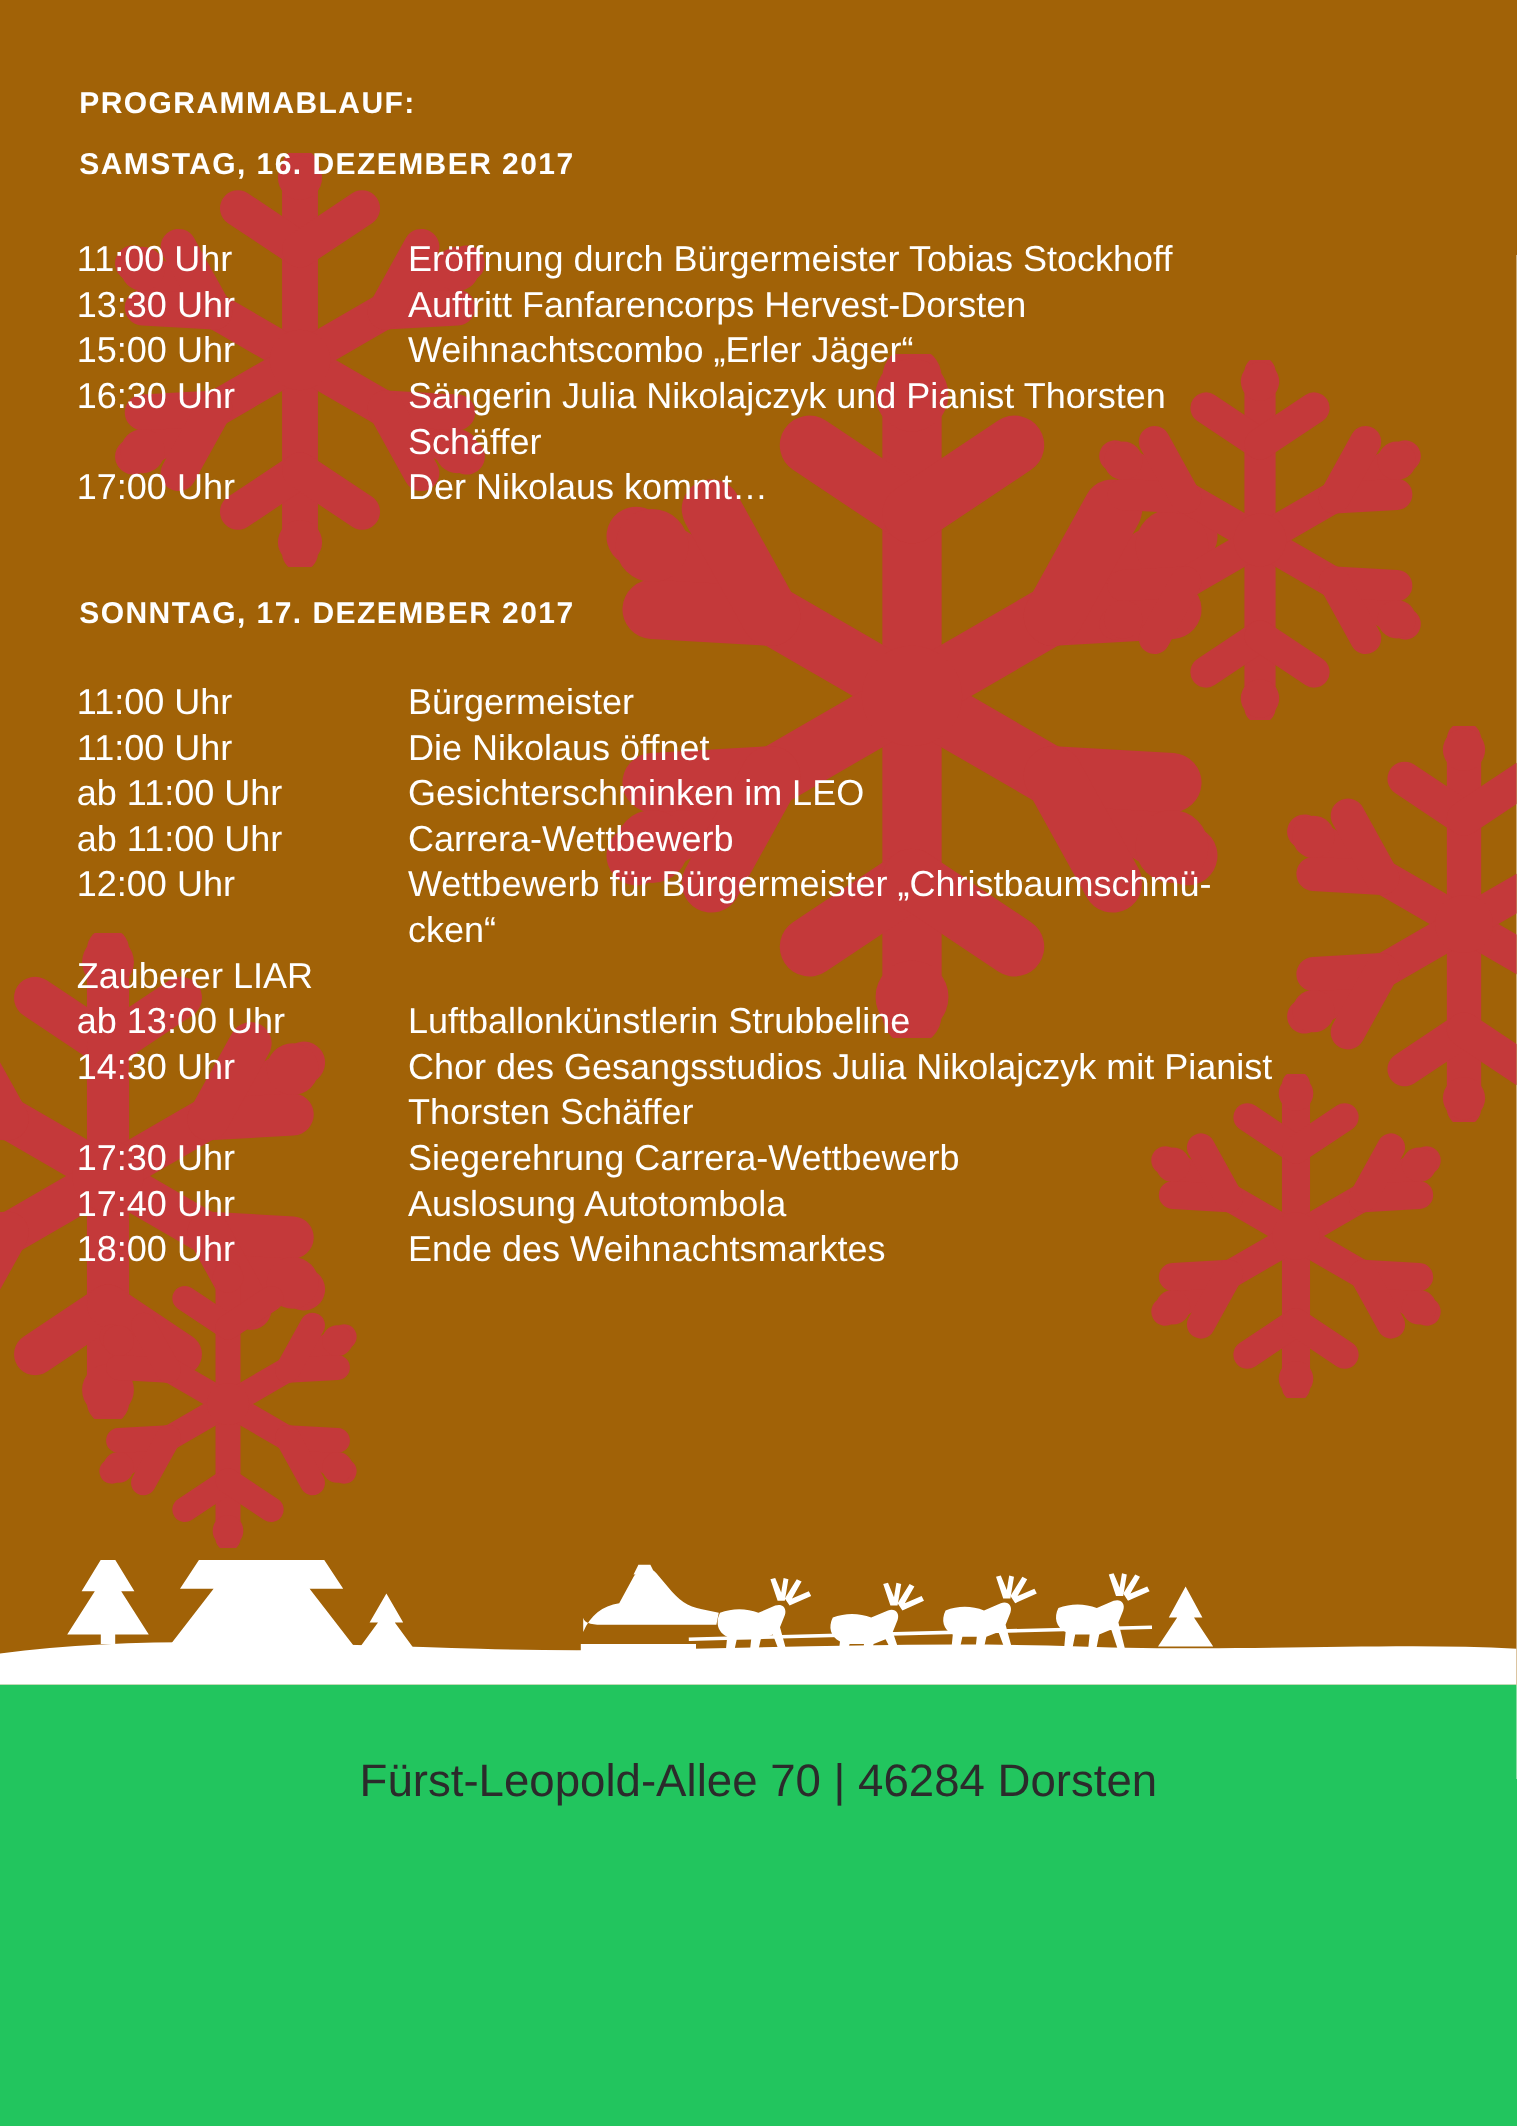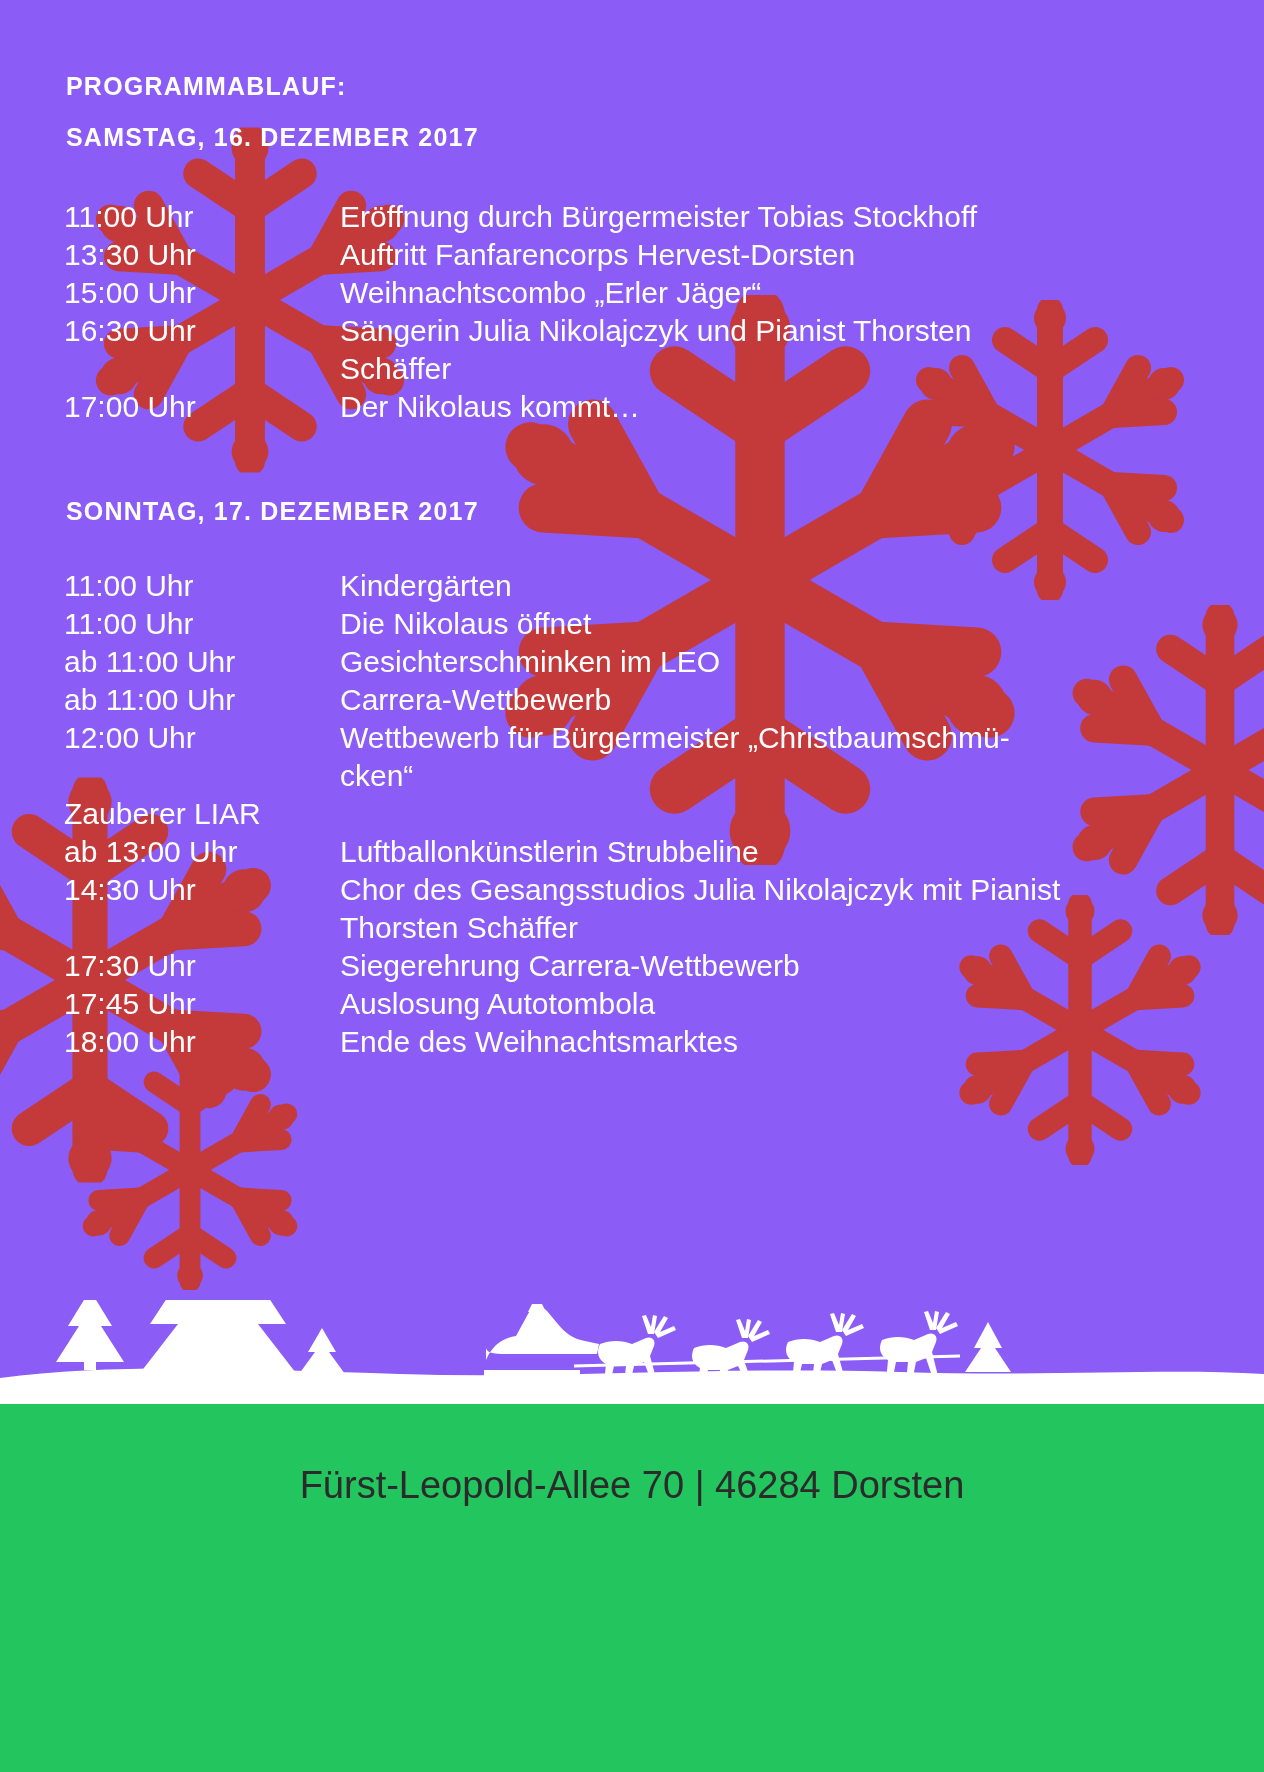--- a/index.html
+++ b/index.html
@@ -18,21 +18,21 @@
     width: 1264px;
     height: 1772px;
     background: #ffffff;
     overflow: hidden;
   }
   .red-panel {
     position: absolute;
     left: 0; top: 0;
     width: 1264px;
     height: 1404px;
-    background: #8b5cf6;
+    background: #a16207;
     overflow: hidden;
   }
   
   .snow-layer {
     position: absolute;
     left: 0; top: 0;
     width: 1264px;
     height: 1404px;
     pointer-events: none;
   }
@@ -217,21 +217,21 @@
             <div class="time">17:00 Uhr</div>
             <div class="desc">Der Nikolaus kommt…</div>
           </div>
         </div>
 
       <div class="heading" id="heading-sunday">SONNTAG, 17. DEZEMBER 2017</div>
 
       <div class="schedule" id="schedule-sunday">
           <div class="row">
             <div class="time">11:00 Uhr</div>
-            <div class="desc">Kindergärten</div>
+            <div class="desc">Bürgermeister</div>
           </div>
           <div class="row">
             <div class="time">11:00 Uhr</div>
             <div class="desc">Die Nikolaus öffnet</div>
           </div>
           <div class="row">
             <div class="time">ab 11:00 Uhr</div>
             <div class="desc">Gesichterschminken im LEO</div>
           </div>
           <div class="row">
@@ -251,21 +251,21 @@
           </div>
           <div class="row">
             <div class="time">14:30 Uhr</div>
             <div class="desc">Chor des Gesangsstudios Julia Nikolajczyk mit Pianist Thorsten Schäffer</div>
           </div>
           <div class="row">
             <div class="time">17:30 Uhr</div>
             <div class="desc">Siegerehrung Carrera-Wettbewerb</div>
           </div>
           <div class="row">
-            <div class="time">17:45 Uhr</div>
+            <div class="time">17:40 Uhr</div>
             <div class="desc">Auslosung Autotombola</div>
           </div>
           <div class="row">
             <div class="time">18:00 Uhr</div>
             <div class="desc">Ende des Weihnachtsmarktes</div>
           </div>
         </div>
     </div>
 
     <div class="ground">

